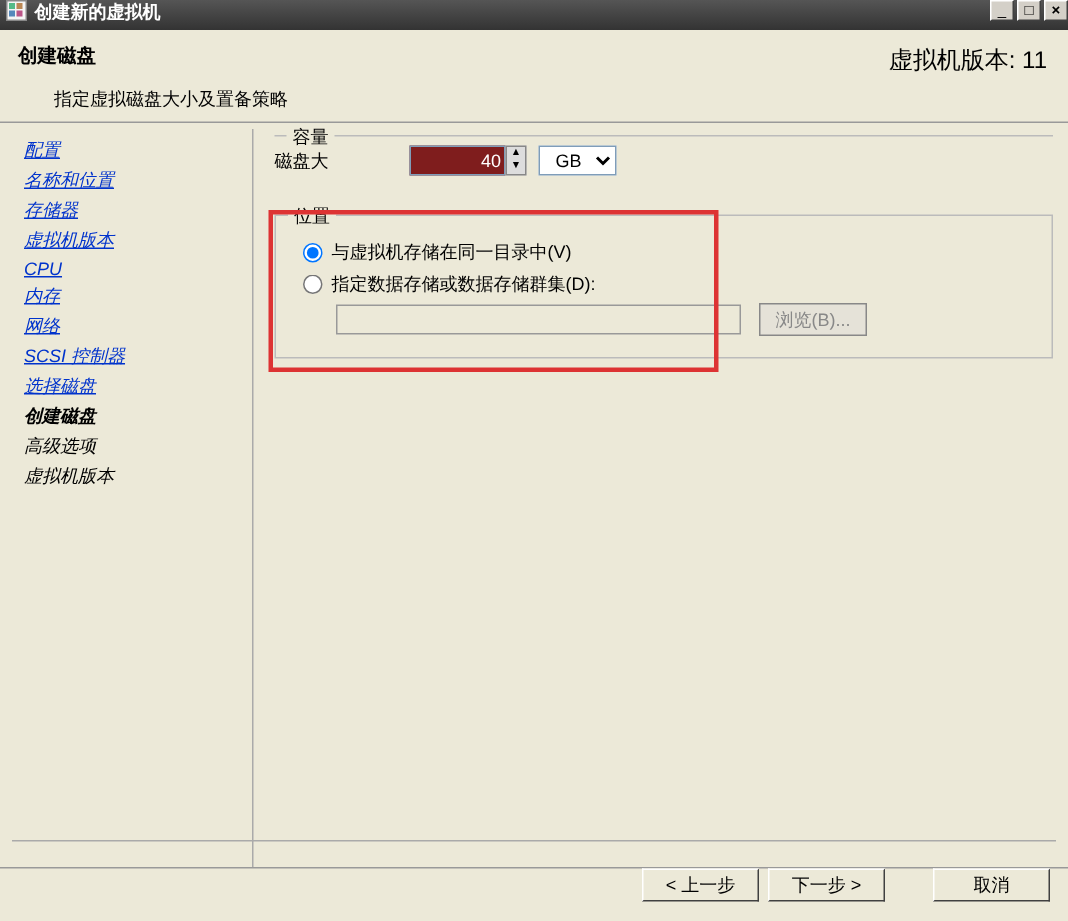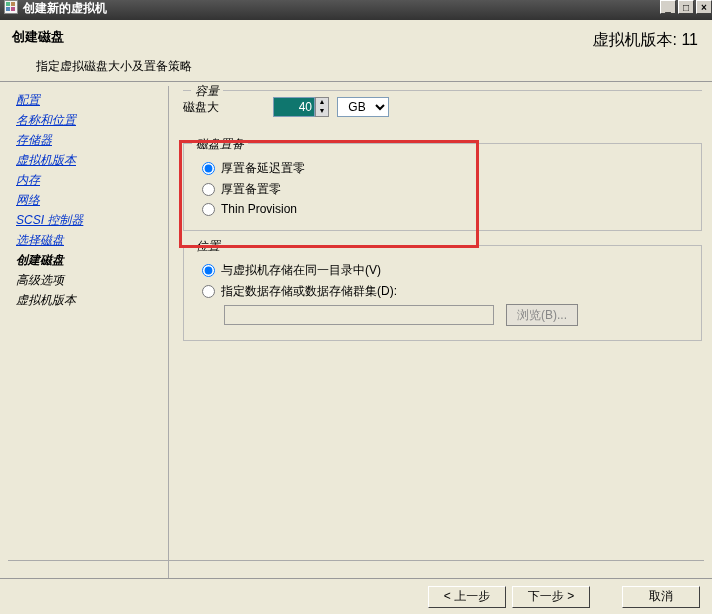--- a/index.html
+++ b/index.html
@@ -28,40 +28,40 @@
 .sidebar .current { font-weight: bold; color: #000; text-decoration: none; }
 .sidebar .plain { color: #000; text-decoration: none; }
 
 .divider-v { width: 1px; background: #aaa; margin-top:4px; margin-bottom:4px; }
 
 .content { flex:1; padding: 8px 10px 8px 14px; position:relative; }
 
 
 .group { position:relative; border: 1px solid #bbb; padding: 12px 10px 10px 10px; margin-bottom: 14px; }
 .group-nobox { border:none; padding: 6px 10px 8px 0; }
-.group-legend { position:absolute; top:-8px; left:8px; background:#ECE9D8; padding:0 4px;font-style:italic; }
+.group-legend { position:absolute; top:-8px; left:8px; background:#ECE9D8; padding:0 4px; }
 
 .row { display:flex; align-items:center; margin-bottom:4px; }
 .row label.lead { width: 90px; }
-input.num { width: 42px; height:20px; border:1px solid #7F9DB9; background: #0f766e; color:#fff; text-align:right; padding-right:2px; }
+input.num { width: 64px; height:20px; border:1px solid #7F9DB9; background: #7f1d1d; color:#fff; text-align:right; padding-right:2px; }
 .spin { width:14px; height:20px; display:flex; flex-direction:column; border:1px solid #888; background:#ddd; }
 .spin div { flex:1; font-size:7px; line-height:8px; text-align:center; }
 select { height:20px; border:1px solid #7F9DB9; background:#fff;text-align:center; }
 
 .radio-row { display:flex; align-items:center; margin: 4px 0 4px 8px; }
 .radio-row input { margin-right: 6px; }
 
 
 .highlight-box { position:absolute; border: 3px solid #d33; left: 10px; top: 58px; width: 300px; height: 108px; pointer-events:none; }
 
 .path-input { width: 270px; height:20px; border:1px solid #999; background:#ECE9D8; margin-left: 30px; }
 .browse-btn { height:22px; padding:0 10px; border:1px solid #888; background:#E5E2D8; color:#888; margin-left:12px; }
 
 
-.footer { position:absolute; left:0; right:0; bottom:0; height:36px; border-top:1px solid #999; display:flex; align-items:center; justify-content:flex-end; padding-right:12px; gap:6px; background:#ECE9D8; }
+.footer { position:absolute; left:0; right:0; bottom:0; height:36px; border-top:1px solid #999; display:flex; align-items:flex-start; justify-content:flex-end; padding-right:12px; gap:6px; background:#ECE9D8; }
 .btn { min-width: 78px; height:22px; background:#ECE9D8; border:1px solid #404040; border-top-color:#fff; border-left-color:#fff; font-size:12px; }
 .gap { width: 20px; }
 .bottom-divider { position:absolute; left:8px; right:8px; top:560px; height:1px; background:#aaa; }
 </style>
 </head>
 <body>
 
 <div class="titlebar">
   <span class="app-icon">
     <svg viewBox="0 0 10 10">
@@ -86,20 +86,21 @@
   </div>
   <div class="header-right">虚拟机版本: 11</div>
 </div>
 
 <div class="body">
   <div class="sidebar">
     <a>配置</a>
     <a>名称和位置</a>
     <a>存储器</a>
     <a>虚拟机版本</a>
+    <a>CPU</a>
     <a>内存</a>
     <a>网络</a>
     <a>SCSI 控制器</a>
     <a>选择磁盘</a>
     <a class="current">创建磁盘</a>
     <a class="plain">高级选项</a>
     <a class="plain">虚拟机版本</a>
   </div>
 
   <div class="divider-v"></div>
@@ -115,35 +116,20 @@
             <div>▲</div>
             <div>▼</div>
           </div>
         <span style="width:8px"></span>
         <select style="width:52px;">
           <option>GB</option>
         </select>
       </div>
     </div>
 
-    <div class="group">
-      <span class="group-legend">磁盘置备</span>
-      <div class="radio-row">
-        <input type="radio" name="prov" checked="" style="">
-        <span>厚置备延迟置零</span>
-      </div>
-      <div class="radio-row">
-        <input type="radio" name="prov" style="">
-        <span>厚置备置零</span>
-      </div>
-      <div class="radio-row">
-        <input type="radio" name="prov" style="">
-        <span>Thin Provision</span>
-      </div>
-    </div>
 
     <div class="group">
       <span class="group-legend">位置</span>
       <div class="radio-row">
         <input type="radio" name="loc" checked="" style="">
         <span>与虚拟机存储在同一目录中(V)</span>
       </div>
       <div class="radio-row">
         <input type="radio" name="loc" style="">
         <span>指定数据存储或数据存储群集(D):</span>

